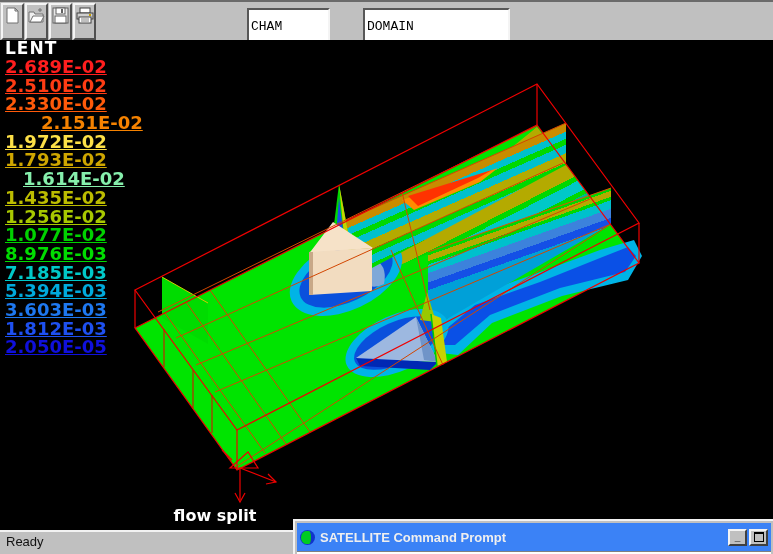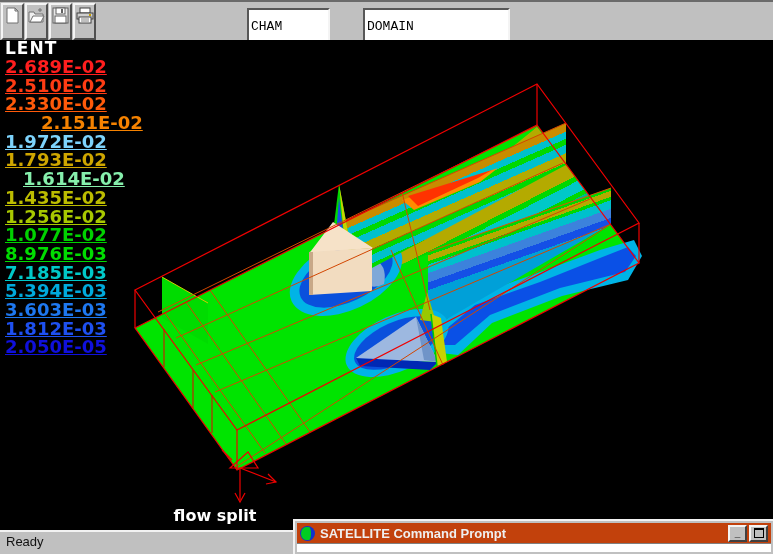--- a/index.html
+++ b/index.html
@@ -40,21 +40,21 @@
 
   
   #statusbar{position:absolute;left:0;top:530px;width:773px;height:24px;background:#c0c0c0;
              border-top:2px solid #f2f2f2;box-sizing:border-box;color:#111;
              font-size:13px;line-height:20px;padding-left:6px;}
 
   
   #cmdwin{position:absolute;left:293px;top:519px;width:480px;height:35px;
           background:#c0c0c0;border-top:2px solid #f2f2f2;border-left:2px solid #f2f2f2;
           box-sizing:border-box;padding:2px 2px 0 2px;}
-  #cmdtitle{height:20px;background:#c2410c;display:flex;align-items:center;padding:0 3px;}
+  #cmdtitle{height:28px;background:#3b82f6;display:flex;align-items:center;padding:0 3px;}
   #cmdicon{width:15px;height:15px;border-radius:50%;background:#1133cc;position:relative;
            margin-right:5px;flex:0 0 auto;}
   #cmdicon:before{content:"";position:absolute;left:1px;top:1px;width:10px;height:13px;
            border-radius:50% 20% 20% 50%/50%;background:#00cc22;}
   #cmdtitle .ttext{color:#efefef;font-size:13px;font-weight:bold;flex:1 1 auto;
            white-space:nowrap;overflow:hidden;}
   .wbtn{width:19px;height:17px;background:#c0c0c0;margin-left:2px;flex:0 0 auto;
         border-top:2px solid #f4f4f4;border-left:2px solid #f4f4f4;
         border-right:2px solid #404040;border-bottom:2px solid #404040;
         box-sizing:border-box;display:flex;align-items:center;justify-content:center;
@@ -232,21 +232,21 @@
         <line x1="222" y1="410" x2="232" y2="420"></line>
       </g>
     </svg>
 
     <div id="legend">
       <div id="legend-title">LENT</div>
       <div class="lrow" style="color: rgb(255, 30, 30);">2.689E-02</div>
       <div class="lrow" style="color: rgb(255, 60, 20);">2.510E-02</div>
       <div class="lrow" style="color: rgb(255, 90, 10);">2.330E-02</div>
       <div class="lrow" style="color: rgb(245, 130, 0); margin-left: 36px;">2.151E-02</div>
-      <div class="lrow" style="color: #7dd3fc;">1.972E-02</div>
+      <div class="lrow" style="color: #fde047;">1.972E-02</div>
       <div class="lrow" style="color: rgb(207, 166, 0);">1.793E-02</div>
       <div class="lrow" style="color: #86efac; text-align: center;">1.614E-02</div>
       <div class="lrow" style="color: rgb(188, 188, 0);">1.435E-02</div>
       <div class="lrow" style="color: rgb(168, 200, 0);">1.256E-02</div>
       <div class="lrow" style="color: rgb(0, 210, 0);">1.077E-02</div>
       <div class="lrow" style="color: rgb(0, 220, 0);">8.976E-03</div>
       <div class="lrow" style="color: rgb(0, 200, 200);">7.185E-03</div>
       <div class="lrow" style="color: rgb(0, 170, 220);">5.394E-03</div>
       <div class="lrow" style="color: rgb(30, 120, 240);">3.603E-03</div>
       <div class="lrow" style="color: rgb(30, 80, 240);">1.812E-03</div>

